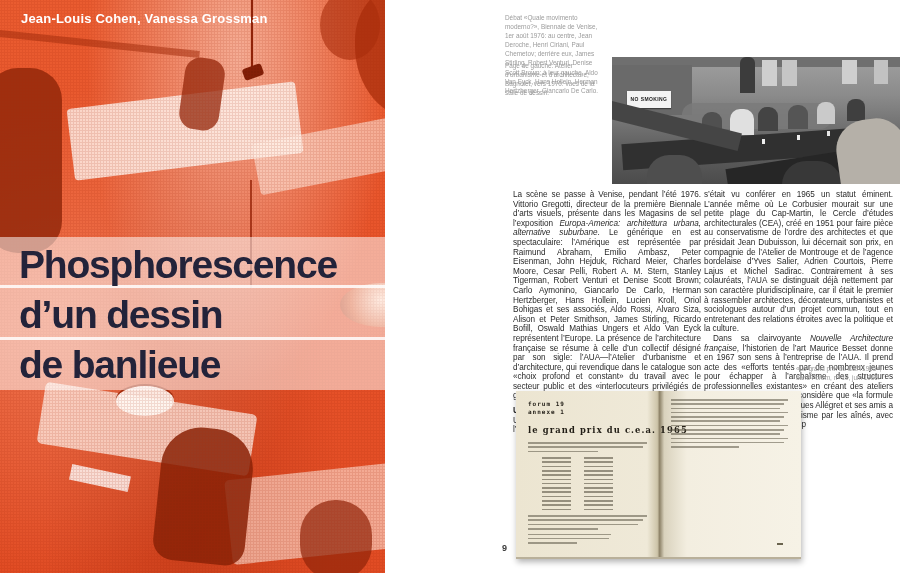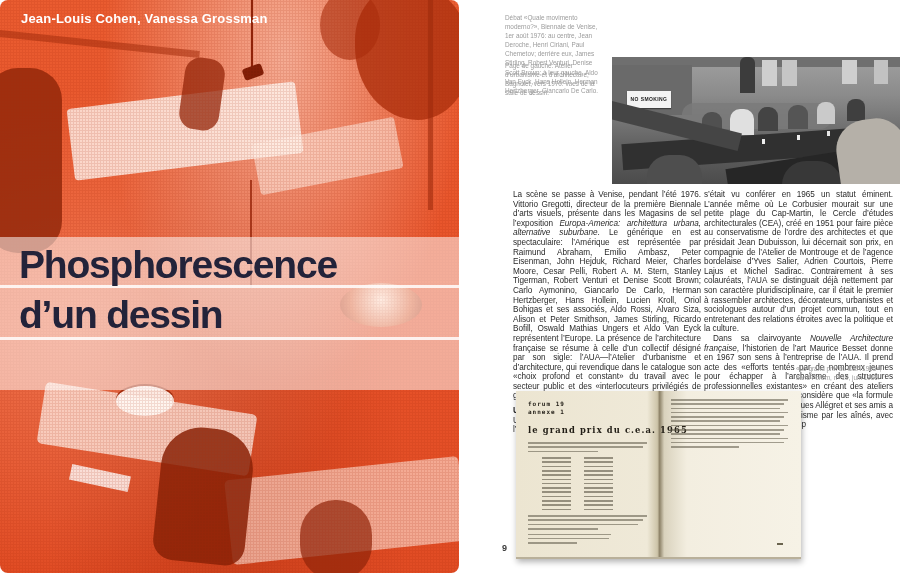--- a/index.html
+++ b/index.html
@@ -1,25 +1,25 @@
 <!DOCTYPE html>
 <html><head>
 <meta charset="utf-8">
 <style>
   html,body{margin:0;padding:0;background:#ffffff;}
   .stage{position:relative;width:900px;height:573px;background:#fff;overflow:hidden;
          font-family:"Liberation Sans",sans-serif;}
 
   
-  .left-photo{position:absolute;left:0;top:0;width:459px;height:573px;overflow:hidden;
+  .left-photo{position:absolute;left:0;top:0;width:385px;height:573px;overflow:hidden;
     background:
       radial-gradient(ellipse at 62% 10%, rgba(255,240,232,.55), transparent 45%),
       radial-gradient(ellipse at 18% 58%, rgba(255,205,180,.28), transparent 52%),
       radial-gradient(ellipse at 50% 92%, rgba(150,35,8,.30), transparent 55%),
-      linear-gradient(180deg,#ea5c30 0%,#e8532a 55%,#e14c24 100%); border-radius: 8px;}
+      linear-gradient(180deg,#ea5c30 0%,#e8532a 55%,#e14c24 100%);}
   .halftone{position:absolute;inset:0;opacity:.45;
     background-image:radial-gradient(rgba(165,40,10,.30) 1px, transparent 1.2px);
     background-size:3px 3px;}
   .shape{position:absolute;}
   
   .band{position:absolute;left:0;width:459px;background:rgba(255,255,255,.52);z-index:2;}
   .band-gap{position:absolute;left:0;width:459px;background:rgba(255,255,255,.92);z-index:2;}
   .authors{position:absolute;left:21px;top:11px;z-index:3;color:#ffffff;
     font-size:13px;font-weight:bold;letter-spacing:.2px;}
   .title{position:absolute;left:19px;top:240px;z-index:3;color:#23233a;
@@ -105,20 +105,21 @@
     <div class="band" style="top:237px;height:48px;"></div>
     <div class="band-gap" style="top:285px;height:3px;"></div>
     <div class="band" style="top:288px;height:49px;"></div>
     <div class="band-gap" style="top:337px;height:3px;"></div>
     <div class="band" style="top:340px;height:50px;"></div>
 
     <div class="authors">Jean-Louis Cohen, Vanessa Grossman</div>
     <h1 class="title" style="margin:0;">
       <div>Phosphorescence</div>
       <div>d’un dessin</div>
+      <div>de banlieue</div>
     </h1>
   </div>
 
   <div class="cap cap-top">Débat «Quale movimento moderno?», Biennale de Venise, 1er août 1976: au centre, Jean Deroche, Henri Ciriani, Paul Chemetov; derrière eux, James Stirling, Robert Venturi, Denise Scott Brown; à leur gauche, Aldo Van Eyck, Hans Hollein, Herman Hertzberger, Giancarlo De Carlo.</div>
   <div class="cap cap-left">Page de gauche: Atelier d’urbanisme et d’architecture, Bagnolet, vers 1970: vues de la salle de dessin.</div>
 
   <div class="conf">
     <div class="shape" style="left:0;top:0;width:288px;height:10px;background:#6f6f6f;"></div>
     <div class="shape" style="left:0;top:8px;width:80px;height:50px;background:#6a6a6a;"></div>
     <div class="shape" style="left:150px;top:3px;width:15px;height:26px;background:#cfcfcf;"></div>

